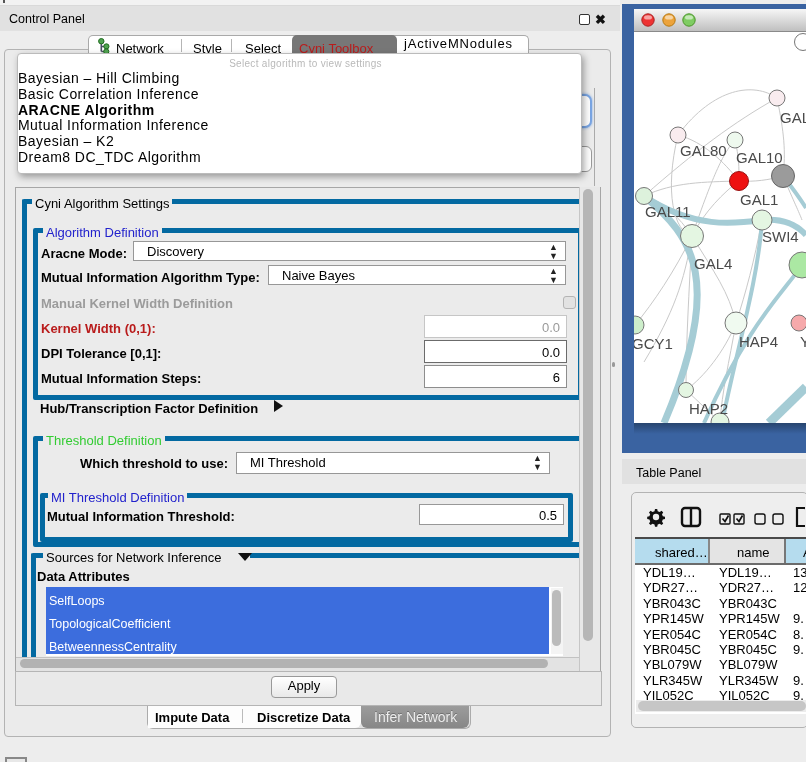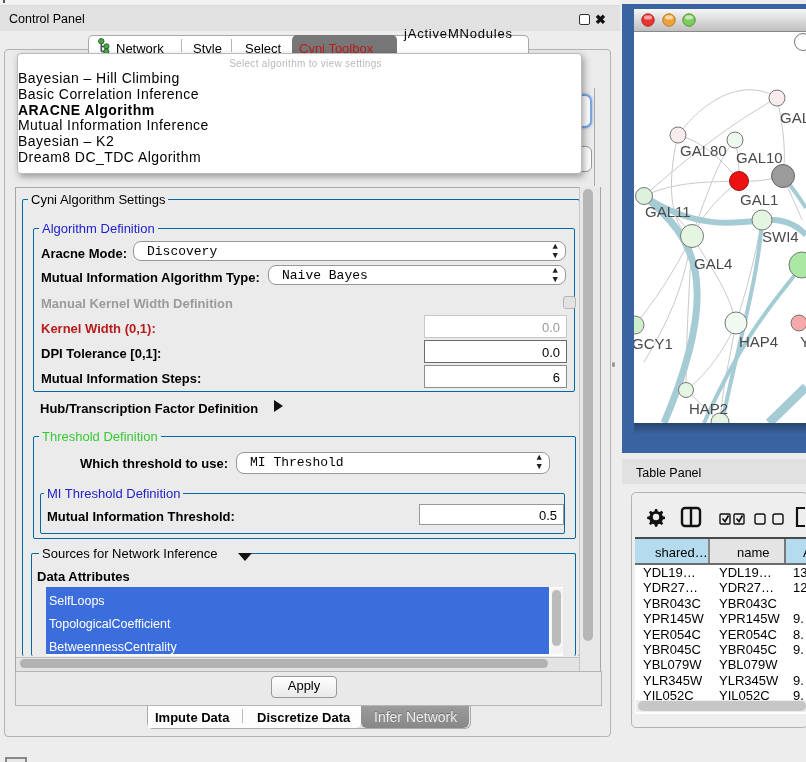--- a/index.html
+++ b/index.html
@@ -2,28 +2,28 @@
 <html><head>
 <meta charset="utf-8">
 <style>
   html,body{margin:0;padding:0;}
   body{width:806px;height:762px;position:relative;overflow:hidden;
        background:#ededed;font-family:"Liberation Sans",sans-serif;
        -webkit-font-smoothing:antialiased;}
   .abs{position:absolute;}
   .lbl{font-size:13px;color:#000;}
   .b{font-weight:bold;}
-  .combo{position:absolute;background:#fff;border:1px solid #979797;border-radius:8px;
-         font-size:13px;color:#000;font-family:Liberation Mono, monospace;}
+  .combo{position:absolute;background:#fff;border:1px solid #979797;border-radius:0;
+         font-size:13px;color:#000;}
   .combo .tx{position:absolute;left:13px;top:2px;}
   .combo .ar{position:absolute;right:7px;top:1px;font-size:9px;color:#222;line-height:9px;}
   .field{position:absolute;background:#fff;border:1px solid #989898;font-size:13px;
          color:#000;text-align:right;}
   .fieldtx{position:absolute;right:6px;top:2px;}
-  .grp{position:absolute;border:1px solid #0369a1;border-radius:2px;}
+  .grp{position:absolute;border:5px solid #0369a1;border-radius:2px;}
   .grptitle{position:absolute;top:-8px;background:#ebebeb;padding:0 3px;font-size:13px;}
 </style>
 </head>
 <body>
 
 <div class="abs" style="left:0;top:0;width:620px;height:5px;background:#f2f2f2;border-bottom:1px solid #d9d9d9;"></div>
 <div class="abs" style="left:3px;top:0;width:2px;height:3px;background:#555;"></div>
 
 <div class="abs" style="left:0;top:6px;width:620px;height:25px;background:#e1e1e1;"></div>
 <div class="abs lbl" style="left:9px;top:12px;font-size:12.5px;">Control Panel</div>
@@ -41,21 +41,21 @@
   <circle cx="10.4" cy="9.4" r="2.6" fill="#51a351" stroke="#1e6b1e" stroke-width="1"></circle>
   <circle cx="10.3" cy="14.5" r="2.6" fill="#51a351" stroke="#1e6b1e" stroke-width="1"></circle>
 </svg>
 <div class="abs lbl" style="left:116px;top:41px;">Network</div>
 <div class="abs" style="left:181px;top:39px;width:1px;height:13px;background:#b5b5b5;"></div>
 <div class="abs lbl" style="left:193px;top:41px;">Style</div>
 <div class="abs" style="left:231px;top:39px;width:1px;height:13px;background:#b5b5b5;"></div>
 <div class="abs lbl" style="left:245px;top:41px;">Select</div>
 <div class="abs" style="left:292px;top:35px;width:105px;height:22px;background:#777;border-radius:5px 5px 0 0;"></div>
 <div class="abs lbl" style="left:299px;top:41px;color:#b91c1c;">Cyni Toolbox</div>
-<div class="abs lbl" style="left:404px;top:26px;letter-spacing:0.8px;">jActiveMNodules</div>
+<div class="abs lbl" style="left:404px;top:36px;letter-spacing:0.8px;">jActiveMNodules</div>
 
 <div class="abs" style="left:15px;top:187px;width:584px;height:484px;background:#ebebeb;border:1px solid #a6a6a6;border-width:1px 1px 0 1px;"></div>
 
 <div class="grp" style="left:22px;top:199px;width:556px;height:456px;border-bottom:none;">
   <div class="grptitle lbl" style="left:5px;background:#ebebeb;">Cyni Algorithm Settings</div>
 </div>
 
 <div class="grp" style="left:33px;top:228px;width:540px;height:162px;">
   <div class="grptitle lbl" style="left:5px;color:#2222cc;text-align:center;">Algorithm Definition</div>
 </div>

